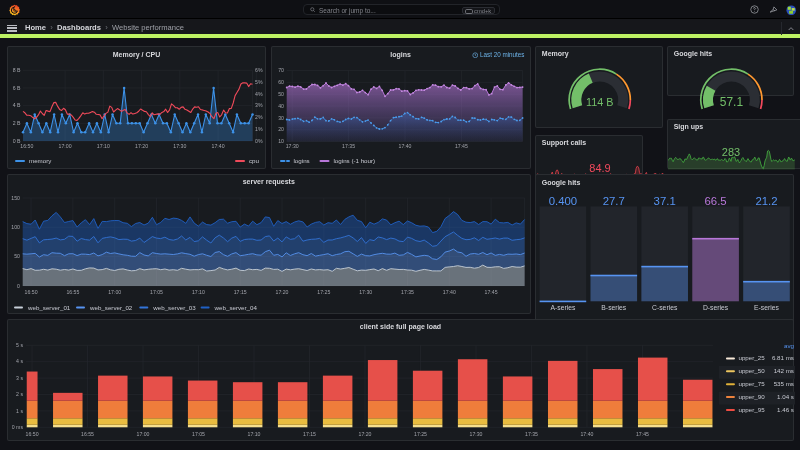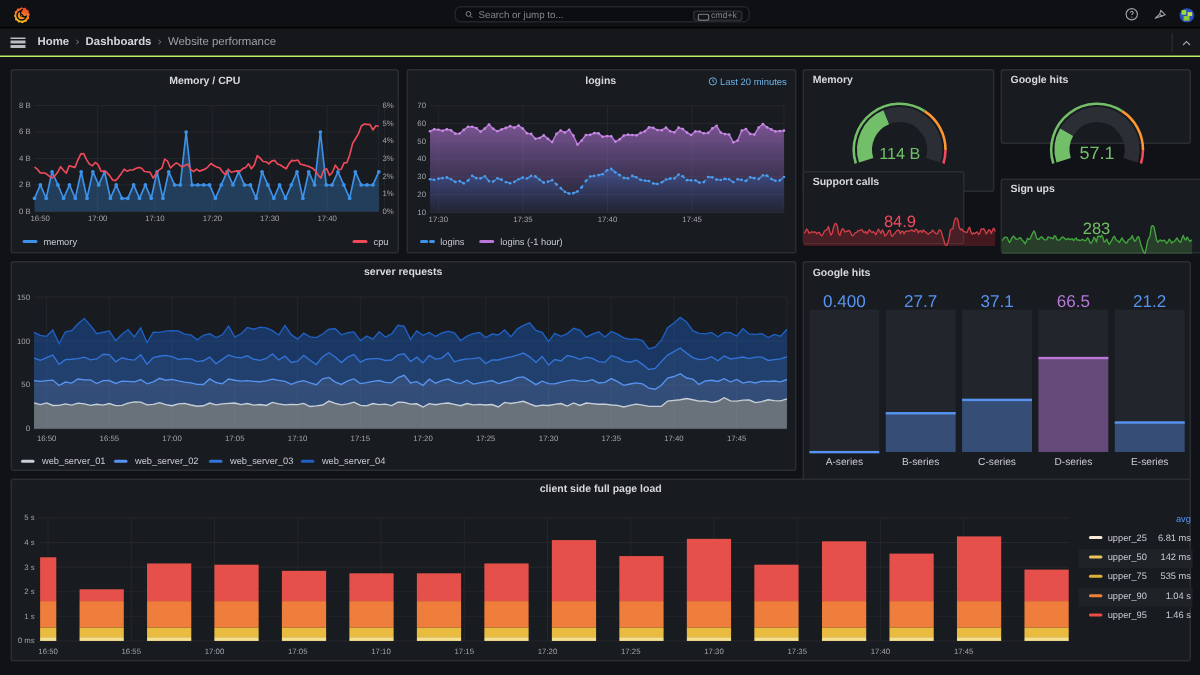--- a/index.html
+++ b/index.html
@@ -40,21 +40,21 @@
 <svg width="9" height="9" viewBox="0 0 24 24" style="position:absolute;left:768.5px;top:5px">
       <path d="M3 19 L21 13 L13 5 L11 12 Z M11 12 L16 16" fill="none" stroke="#9fa1a8" stroke-width="2" stroke-linejoin="round"></path>
     </svg>
 <svg width="10.5" height="10.5" viewBox="0 0 24 24" style="position:absolute;left:786px;top:4.5px">
       <circle cx="12" cy="12" r="11" fill="#2b50bb"></circle>
       <rect x="4" y="4" width="7" height="7" fill="#9edb38"></rect>
       <rect x="13" y="7" width="7" height="6" fill="#bede4e"></rect>
       <rect x="7" y="13" width="9" height="7" fill="#8ccc33"></rect>
     </svg>
   </div>
-<div style="position:absolute;left:0;top:18.5px;width:800px;height:19.5px;background:#16171b;border-bottom:1px solid #bef264">
+<div style="position:absolute;left:0;top:18.5px;width:800px;height:19.5px;background:#16171b;border-bottom:4px solid #bef264">
 <div style="position:absolute;left:7px;top:6px;width:10px;height:7.5px">
 <div style="height:1.6px;background:#babcc2;margin-bottom:1.3px"></div>
       <div style="height:1.6px;background:#babcc2;margin-bottom:1.3px"></div>
       <div style="height:1.6px;background:#babcc2"></div>
     </div>
 <div style="position:absolute;left:25px;top:4.4px;font-size:7.6px;color:#d5d6db;font-weight:700">Home&nbsp;&nbsp;<span style="color:#70737a;font-weight:400">›</span>&nbsp;&nbsp;Dashboards&nbsp;&nbsp;<span style="color:#70737a;font-weight:400">›</span>&nbsp;&nbsp;<span style="color:#9fa1a8;font-weight:400">Website performance</span></div>
 <div style="position:absolute;left:780.5px;top:3px;width:1px;height:13px;background:#26282e"></div>
 <svg width="8" height="8" viewBox="0 0 24 24" style="position:absolute;left:787px;top:6px">
       <path d="M5 15 L12 8 L19 15" fill="none" stroke="#9fa1a8" stroke-width="2.4"></path>
     </svg>
@@ -418,21 +418,21 @@
     <div class="ptitle" style="padding:3px 0 0 5.5px">Google hits</div>
     <div style="position:absolute;left:0;top:0"><svg width="126.8" height="67.3" viewBox="0 0 126.8 67.3">
 <path d="M41.08,59.84 A23.40,23.40 0 1 1 85.72,59.84" stroke="#2b2e34" stroke-width="10" fill="none"></path>
 <path d="M41.08,59.84 A23.40,23.40 0 0 1 43.09,41.17" stroke="#73bf69" stroke-width="10" fill="none"></path>
 <path d="M34.22,62.00 A30.60,30.60 0 0 1 80.02,27.11" stroke="#73bf69" stroke-width="1.7" fill="none"></path>
 <path d="M80.02,27.11 A30.60,30.60 0 0 1 94.00,52.96" stroke="#ff9830" stroke-width="1.7" fill="none"></path>
 <path d="M94.00,52.96 A30.60,30.60 0 0 1 92.58,62.00" stroke="#f2495c" stroke-width="1.7" fill="none"></path>
 <text x="63.4" y="59.2" text-anchor="middle" font-family="Liberation Sans, sans-serif" font-size="12" fill="#73bf69">57.1</text>
 </svg></div>
   </div>
-<div class="panel" style="left:535.3px;top:114px;width:108px;height:49.4px">
+<div class="panel" style="left:535.3px;top:135px;width:108px;height:49.4px">
     <div class="ptitle" style="padding:3px 0 0 5.5px">Support calls</div>
     <div style="position:absolute;left:0;top:0"><svg width="127.5" height="49.4" viewBox="0 0 127.5 49.4">
 <path d="M0.0,40.5L0.9,39.4L1.7,37.7L2.6,38.7L3.4,40.5L4.3,40.1L5.1,39.5L6.0,39.9L6.8,39.6L7.7,39.8L8.6,40.8L9.4,40.1L10.3,39.9L11.1,41.7L12.0,42.1L12.8,40.9L13.7,38.9L14.5,38.6L15.4,37.9L16.3,36.0L17.1,39.2L18.0,41.8L18.8,40.6L19.7,36.6L20.5,34.3L21.4,34.0L22.2,35.7L23.1,41.0L24.0,41.9L24.8,38.9L25.7,37.4L26.5,38.2L27.4,39.7L28.2,39.2L29.1,39.2L29.9,38.6L30.8,39.3L31.7,41.7L32.5,42.1L33.4,41.3L34.2,40.1L35.1,39.9L35.9,38.8L36.8,38.8L37.7,38.4L38.5,38.0L39.4,39.4L40.2,40.1L41.1,39.4L41.9,40.8L42.8,39.4L43.6,38.1L44.5,39.3L45.4,40.0L46.2,39.4L47.1,40.3L47.9,41.5L48.8,39.5L49.6,37.7L50.5,39.3L51.3,40.7L52.2,38.3L53.1,39.8L53.9,42.3L54.8,41.7L55.6,40.4L56.5,38.7L57.3,38.4L58.2,41.9L59.0,42.6L59.9,41.1L60.8,40.3L61.6,39.0L62.5,38.4L63.3,38.5L64.2,40.8L65.0,39.3L65.9,39.2L66.7,40.9L67.6,39.3L68.5,39.2L69.3,39.1L70.2,39.0L71.0,38.8L71.9,38.2L72.7,39.0L73.6,39.4L74.4,37.7L75.3,38.2L76.2,40.2L77.0,39.0L77.9,38.7L78.7,39.9L79.6,38.3L80.4,39.3L81.3,39.7L82.1,40.7L83.0,41.0L83.9,40.1L84.7,40.0L85.6,38.4L86.4,39.2L87.3,40.2L88.1,40.9L89.0,40.9L89.8,38.6L90.7,38.3L91.6,39.8L92.4,42.6L93.3,45.4L94.1,48.2L95.0,48.8L95.8,47.3L96.7,43.8L97.6,38.3L98.4,37.7L99.3,37.6L100.1,32.6L101.0,30.4L101.8,30.4L102.7,31.9L103.5,36.6L104.4,38.3L105.3,37.6L106.1,39.1L107.0,39.4L107.8,39.8L108.7,40.1L109.5,37.8L110.4,36.4L111.2,39.4L112.1,41.2L113.0,40.2L113.8,40.8L114.7,40.0L115.5,39.6L116.4,41.3L117.2,40.6L118.1,37.7L118.9,37.9L119.8,37.4L120.7,38.8L121.5,41.0L122.4,39.6L123.2,38.1L124.1,38.6L124.9,40.7L125.8,38.0L126.6,37.1L127.5,39.3L127.5,49.4L0.0,49.4Z" fill="rgba(196,42,54,0.28)" stroke="none"></path>
 <path d="M0.0,40.5L0.9,39.4L1.7,37.7L2.6,38.7L3.4,40.5L4.3,40.1L5.1,39.5L6.0,39.9L6.8,39.6L7.7,39.8L8.6,40.8L9.4,40.1L10.3,39.9L11.1,41.7L12.0,42.1L12.8,40.9L13.7,38.9L14.5,38.6L15.4,37.9L16.3,36.0L17.1,39.2L18.0,41.8L18.8,40.6L19.7,36.6L20.5,34.3L21.4,34.0L22.2,35.7L23.1,41.0L24.0,41.9L24.8,38.9L25.7,37.4L26.5,38.2L27.4,39.7L28.2,39.2L29.1,39.2L29.9,38.6L30.8,39.3L31.7,41.7L32.5,42.1L33.4,41.3L34.2,40.1L35.1,39.9L35.9,38.8L36.8,38.8L37.7,38.4L38.5,38.0L39.4,39.4L40.2,40.1L41.1,39.4L41.9,40.8L42.8,39.4L43.6,38.1L44.5,39.3L45.4,40.0L46.2,39.4L47.1,40.3L47.9,41.5L48.8,39.5L49.6,37.7L50.5,39.3L51.3,40.7L52.2,38.3L53.1,39.8L53.9,42.3L54.8,41.7L55.6,40.4L56.5,38.7L57.3,38.4L58.2,41.9L59.0,42.6L59.9,41.1L60.8,40.3L61.6,39.0L62.5,38.4L63.3,38.5L64.2,40.8L65.0,39.3L65.9,39.2L66.7,40.9L67.6,39.3L68.5,39.2L69.3,39.1L70.2,39.0L71.0,38.8L71.9,38.2L72.7,39.0L73.6,39.4L74.4,37.7L75.3,38.2L76.2,40.2L77.0,39.0L77.9,38.7L78.7,39.9L79.6,38.3L80.4,39.3L81.3,39.7L82.1,40.7L83.0,41.0L83.9,40.1L84.7,40.0L85.6,38.4L86.4,39.2L87.3,40.2L88.1,40.9L89.0,40.9L89.8,38.6L90.7,38.3L91.6,39.8L92.4,42.6L93.3,45.4L94.1,48.2L95.0,48.8L95.8,47.3L96.7,43.8L97.6,38.3L98.4,37.7L99.3,37.6L100.1,32.6L101.0,30.4L101.8,30.4L102.7,31.9L103.5,36.6L104.4,38.3L105.3,37.6L106.1,39.1L107.0,39.4L107.8,39.8L108.7,40.1L109.5,37.8L110.4,36.4L111.2,39.4L112.1,41.2L113.0,40.2L113.8,40.8L114.7,40.0L115.5,39.6L116.4,41.3L117.2,40.6L118.1,37.7L118.9,37.9L119.8,37.4L120.7,38.8L121.5,41.0L122.4,39.6L123.2,38.1L124.1,38.6L124.9,40.7L125.8,38.0L126.6,37.1L127.5,39.3" fill="none" stroke="#d03f48" stroke-width="0.9" stroke-linejoin="round"></path>
 <text x="64" y="36.3" text-anchor="middle" font-family="Liberation Sans, sans-serif" font-size="11" fill="#f2495c">84.9</text>
 </svg></div>
   </div>
 <div class="panel" style="left:667.2px;top:119.3px;width:151px;height:49.4px">
     <div class="ptitle" style="padding:3px 0 0 5.5px">Sign ups</div>
     <div style="position:absolute;left:0;top:0"><svg width="126.8" height="49.4" viewBox="0 0 126.8 49.4">

